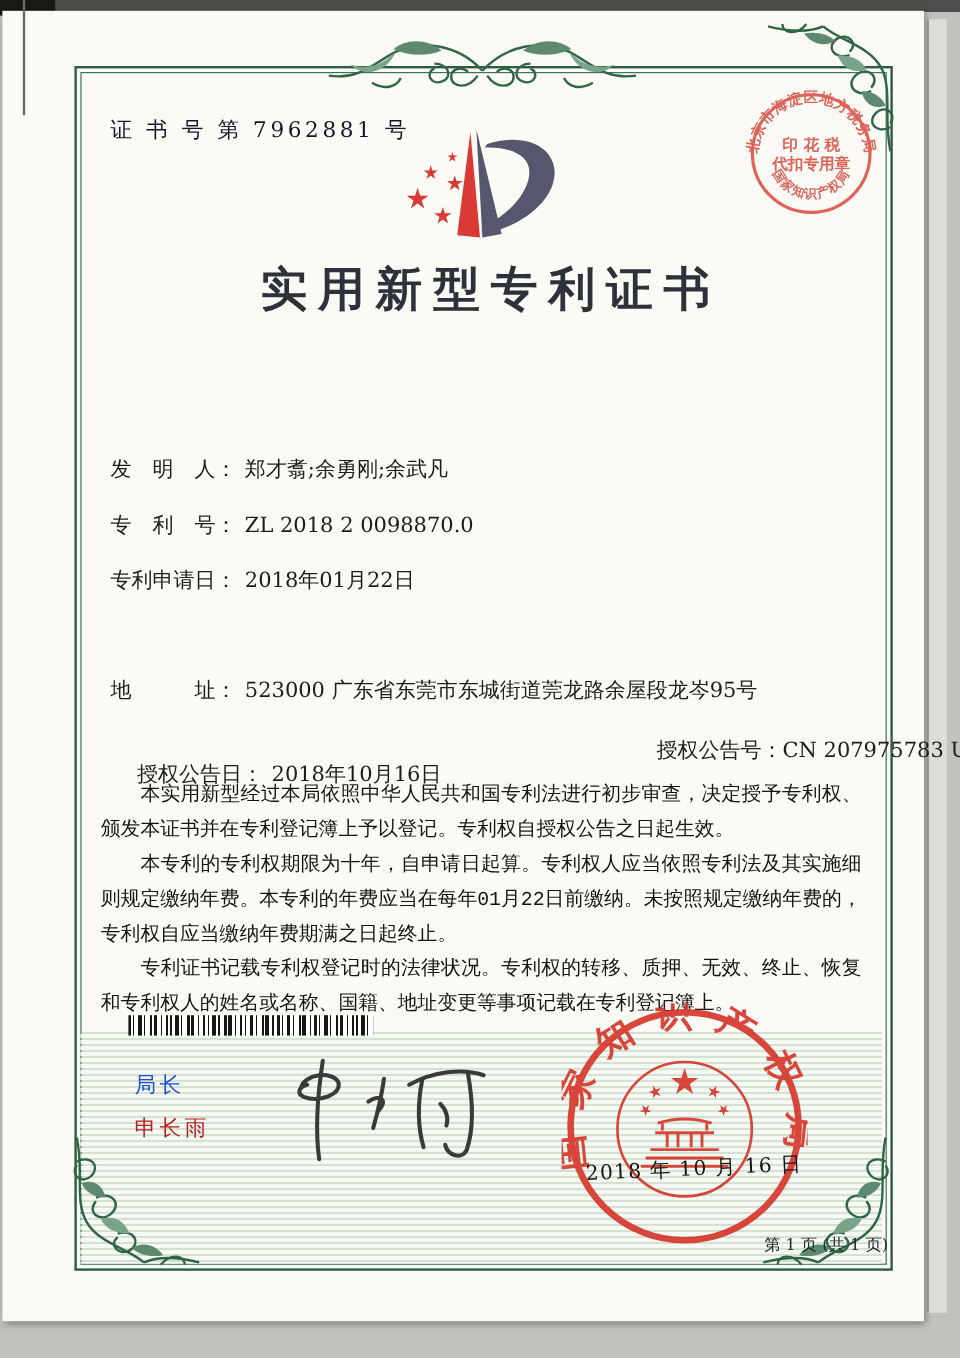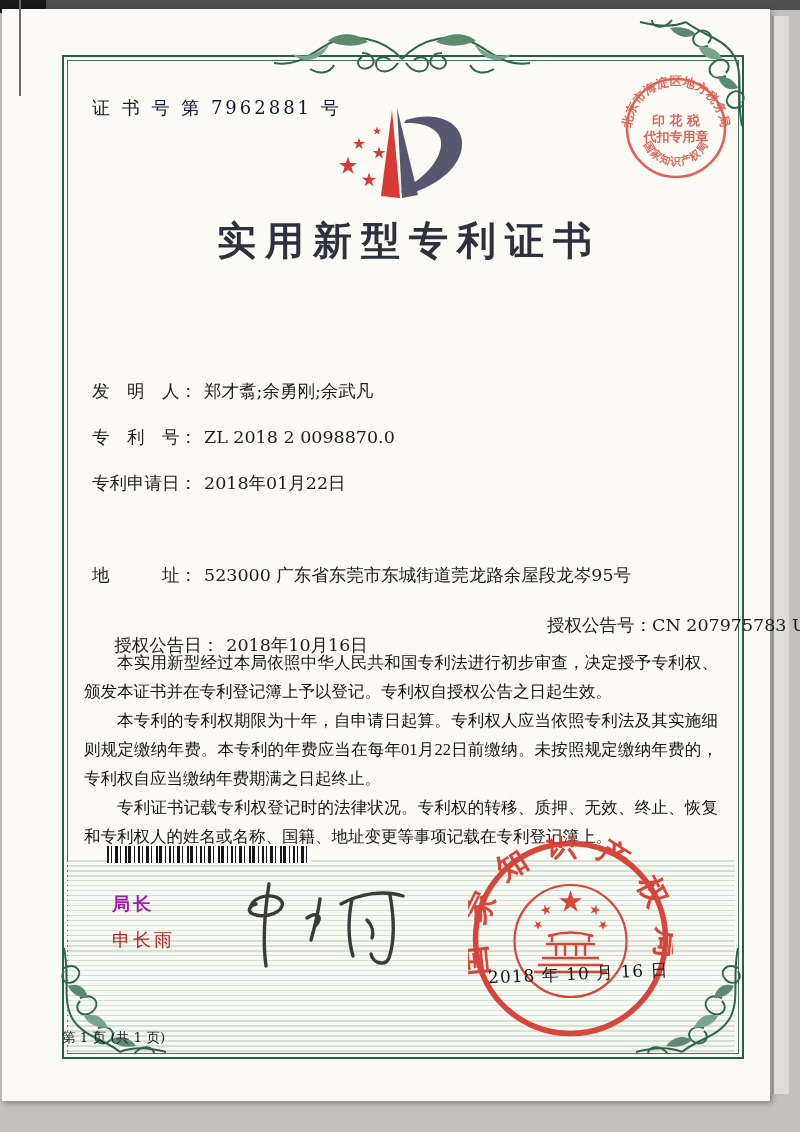--- a/index.html
+++ b/index.html
@@ -24,34 +24,34 @@
   .orn-tr{left:634px;top:14px;}
   
   .cert-no{position:absolute;left:92px;top:96px;font-family:"DejaVu Serif",serif;font-size:18px;letter-spacing:3px;color:#0f172a;z-index:5;}
   .logo{position:absolute;left:328px;top:98px;z-index:5;}
   .tax-stamp{position:absolute;left:620px;top:72px;z-index:6;}
   .title{position:absolute;left:62px;top:214px;width:678px;text-align:center;font-family:"DejaVu Serif",serif;
     font-size:39px;font-weight:bold;letter-spacing:9px;color:#2c313c;z-index:5;padding-left:8px;}
   .fieldrow{position:absolute;left:92px;width:630px;font-family:"DejaVu Serif",serif;font-size:17.5px;color:#1c1c1c;z-index:5;white-space:pre;}
   .fieldrow .f-label{display:inline-block;min-width:112px;}
   .grant-no{position:absolute;left:455px;top:0;white-space:pre;}
-  .paras{position:absolute;left:84px;top:648px;width:634px;z-index:5;font-family:Liberation Serif, serif;
+  .paras{position:absolute;left:84px;top:648px;width:634px;z-index:5;font-family:Liberation Mono, monospace;
     font-size:16.5px;line-height:29px;color:#141414;text-align:justify;}
   .paras p{margin:0;text-indent:2em;}
   .barcode{position:absolute;left:107px;top:846px;width:204px;height:17px;z-index:6;background:#fff;
     background-image:repeating-linear-gradient(90deg,#161616 0 2px,transparent 2px 4px,#161616 4px 5px,transparent 5px 8px,
       #161616 8px 11px,transparent 11px 13px,#161616 13px 14px,transparent 14px 18px,#161616 18px 20px,transparent 20px 21px,
       #161616 21px 24px,transparent 24px 27px,#161616 27px 28px,transparent 28px 31px);}
-  .signer-title{position:absolute;left:112px;top:892px;font-size:18px;letter-spacing:3px;color:#a21caf;z-index:6;font-weight:bold;}
+  .signer-title{position:absolute;left:112px;top:892px;font-size:18px;letter-spacing:3px;color:#1d4ed8;z-index:6;}
   .signer-name{position:absolute;left:112px;top:928px;font-size:18px;letter-spacing:3px;color:#b91c1c;z-index:6;}
   .signature{position:absolute;left:225px;top:866px;z-index:6;}
   .office-seal{position:absolute;left:468px;top:836px;z-index:6;}
   .seal-date{position:absolute;left:488px;top:962px;width:200px;font-family:"DejaVu Serif",serif;font-size:17px;
     letter-spacing:1px;color:#151515;transform:rotate(-2.5deg);z-index:7;white-space:pre;}
-  .footer{position:absolute;left:62px;top:1029px;width:678px;text-align:left;font-family:"DejaVu Serif",serif;
+  .footer{position:absolute;left:62px;top:1029px;width:678px;text-align:right;font-family:"DejaVu Serif",serif;
     font-size:13.5px;color:#20242b;z-index:5;}
 </style>
 </head>
 <body>
 
 <div class="screen">
 
   <svg width="0" height="0" style="position:absolute">
     <defs>
       <path id="star" d="M0 -1 L0.2245 -0.309 L0.951 -0.309 L0.3633 0.1180 L0.5878 0.809 L0 0.3820 L-0.5878 0.809 L-0.3633 0.1180 L-0.951 -0.309 L-0.2245 -0.309 Z"></path>

